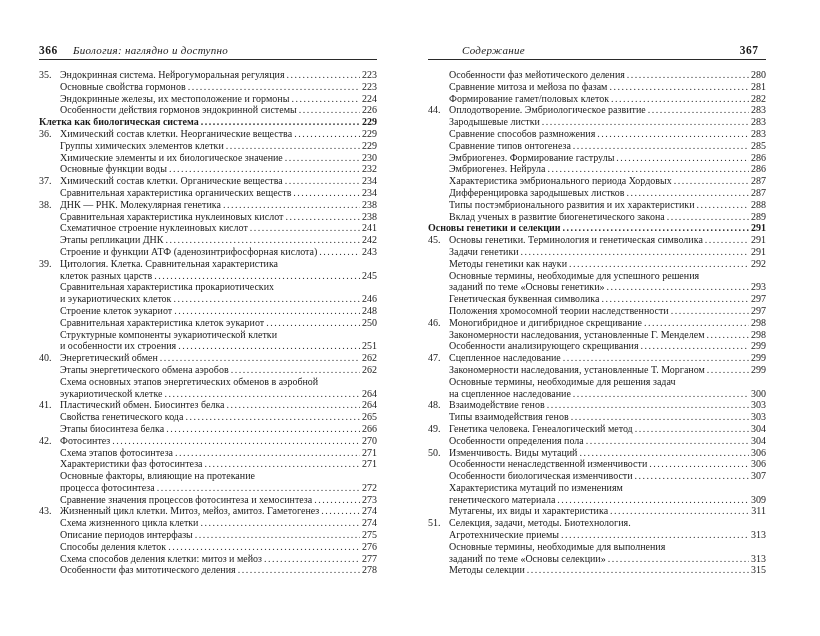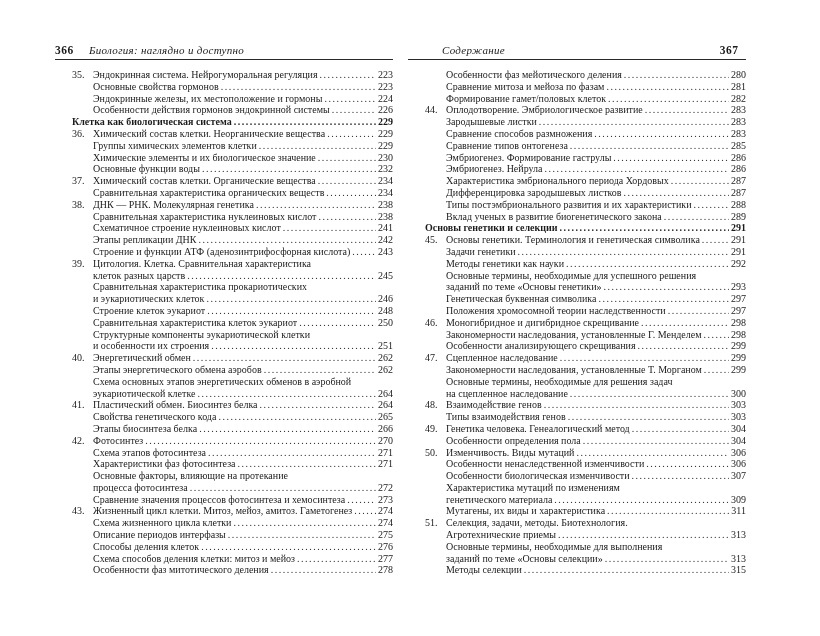--- a/index.html
+++ b/index.html
@@ -5,31 +5,31 @@
   * { margin:0; padding:0; box-sizing:border-box; }
   html,body { width:820px; height:636px; background:#ffffff; }
   body {
     font-family:"Liberation Serif","DejaVu Serif",serif;
     color:#1b1b1b;
     position:relative;
     overflow:hidden;
   }
   .spread { position:absolute; inset:0; background:#ffffff; }
   .page-col { position:absolute; top:44px; width:338px; }
-  .left-col  { left:55px; }
-  .right-col { left:408px; }
+  .left-col  { left:39px; }
+  .right-col { left:428px; }
 
   .page-header { display:flex; align-items:baseline; font-size:11.5px; margin-bottom:3px; }
   .folio { flex:none; width:34px; font-weight:bold; letter-spacing:0.5px; }
   .folio.right { text-align:center; }
   .running { flex:1; text-align:left; font-style:italic; font-size:11px; letter-spacing:0.3px; }
   .spacer { flex:none; width:34px; }
   .header-rule { border-bottom:1.2px solid #2a2a2a; margin-bottom:9px; }
 
-  .entries { font-size:10px; line-height:11.8px;margin-left:17px; }
+  .entries { font-size:10px; line-height:11.8px; }
   .entry { display:flex; }
   .entry .num { flex:none; width:21px; }
   .entry.sub { padding-left:21px; }
   .entry.section { font-weight:bold;align-items:center; }
   .entry .lines { flex:1; min-width:0; }
   .toc-line { display:flex; align-items:baseline; }
   .toc-line .t { flex:none; white-space:nowrap; }
   .leader { flex:1; min-width:8px; overflow:hidden; white-space:nowrap; height:11.8px; margin:0 2px; }
   .leader::after {
     content:"..................................................................................................";

